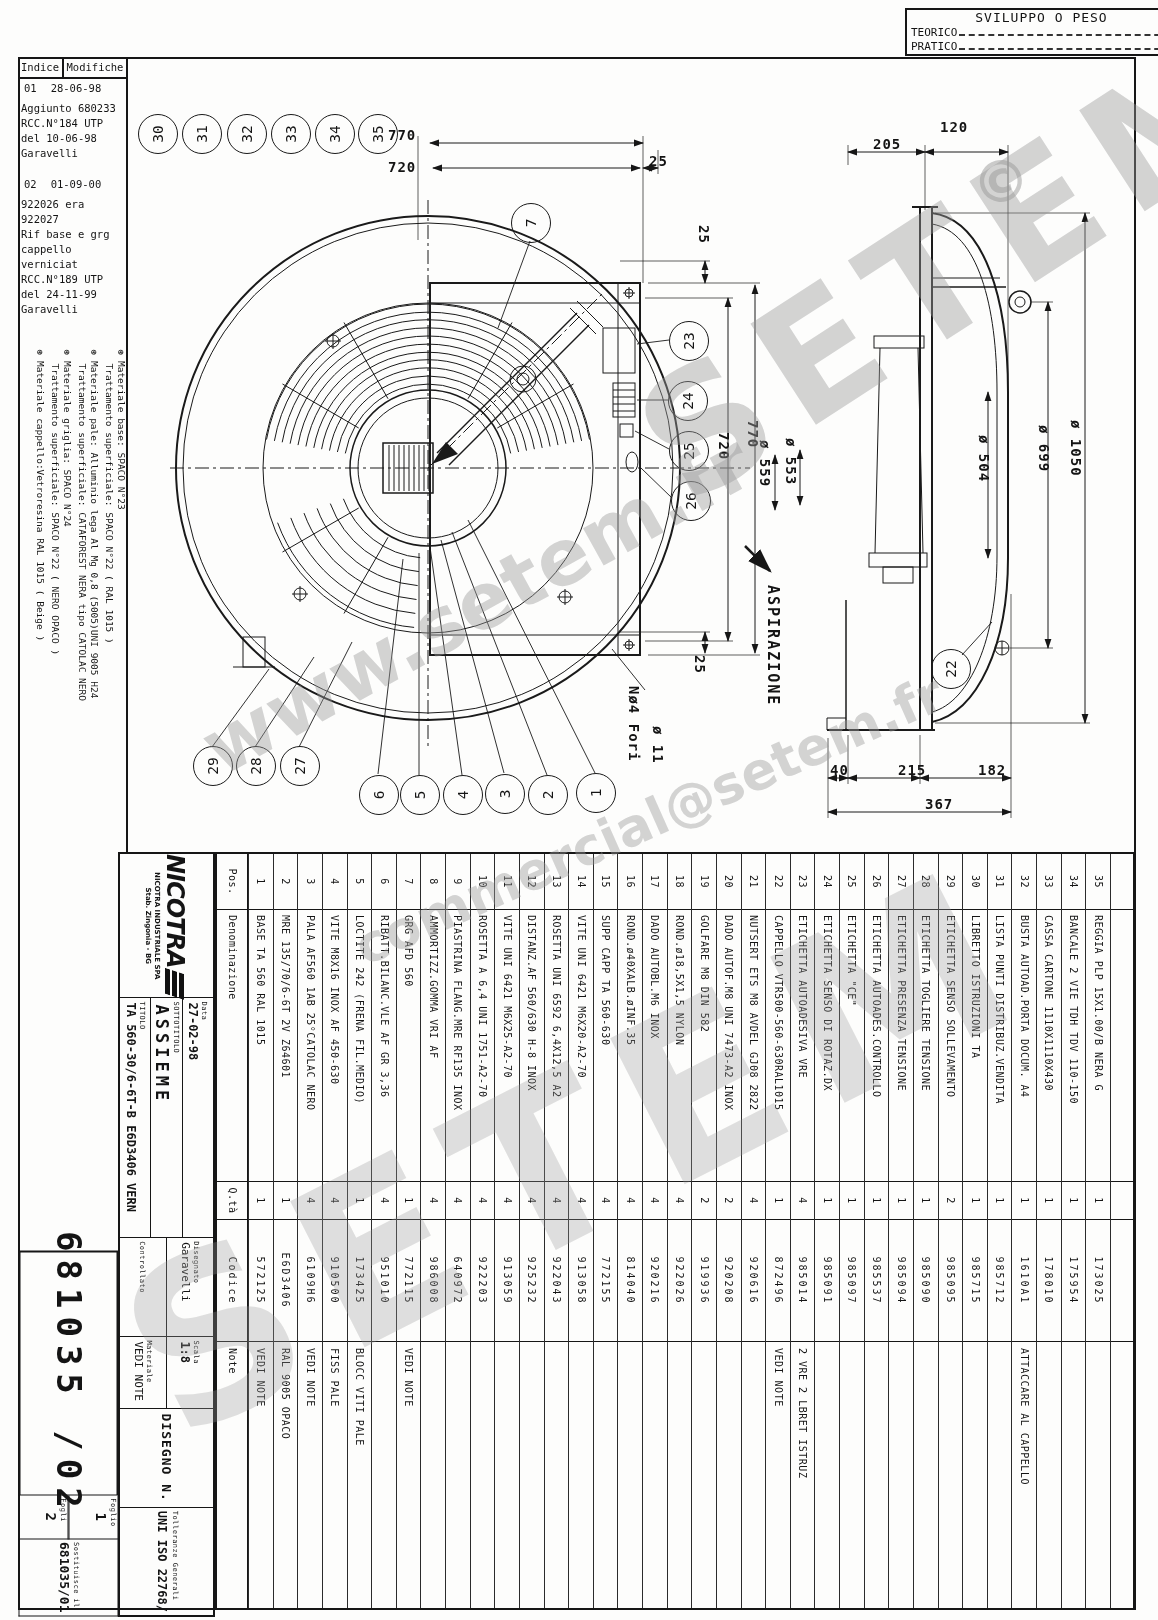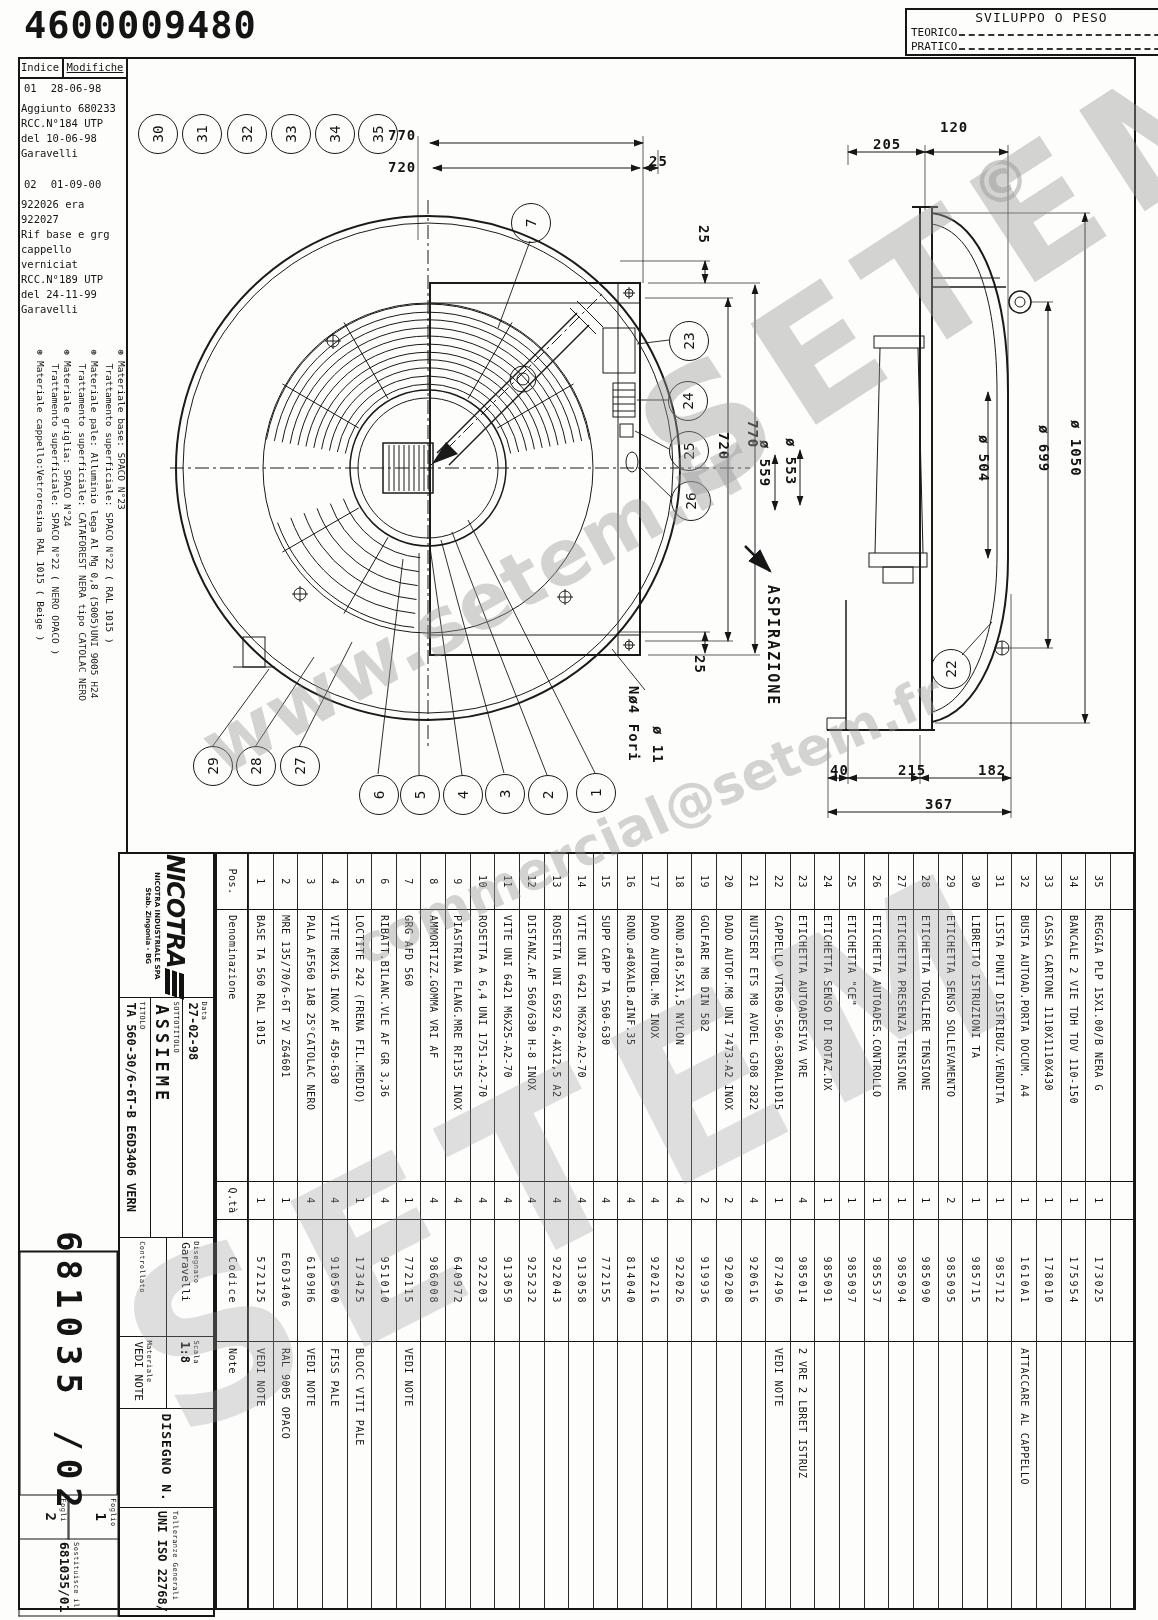--- a/index.html
+++ b/index.html
@@ -10,21 +10,21 @@
   
   .svbox{position:absolute;left:905px;top:8px;width:273px;height:48px;border:2px solid #161616;box-sizing:border-box;background:#fdfdfc;font-size:11px;}
   .svbox .t{text-align:center;font-size:13px;letter-spacing:1px;line-height:15px;}
   .svrow{display:flex;align-items:flex-end;padding:0 4px;height:14px;}
   .svrow .dash{flex:1;border-bottom:2px dashed #333;margin:0 2px 3px 2px;height:1px;}
   
   .revbox{position:absolute;left:18px;top:57px;width:110px;height:795px;border-right:2px solid #161616;box-sizing:border-box;font-size:10.5px;line-height:15px;}
   .revhead{display:flex;border-bottom:2px solid #161616;height:20px;align-items:center;}
   .revhead span{display:block;text-align:center;}
   .revhead .c1{width:44px;border-right:2px solid #161616;height:100%;line-height:20px;}
-  .revhead .c2{flex:1;line-height:20px;text-decoration:underline;}
+  .revhead .c2{flex:1;line-height:20px;}
   .reventry{padding:2px 3px 0 3px;}
   .revidx{display:flex;gap:14px;padding:2px 0 3px 6px;}
   
   .materials{position:absolute;left:-175px;top:543px;width:495px;height:108px;transform:rotate(90deg);font-size:9.5px;line-height:12px;}
   .materials p{margin:0 0 3px 0;}
   .materials .ind{padding-left:14px;}
   
   .vdim{position:absolute;writing-mode:vertical-rl;font-size:14px;font-weight:bold;letter-spacing:1px;white-space:nowrap;}
   .hdim{position:absolute;font-size:14px;font-weight:bold;letter-spacing:1px;white-space:nowrap;}
   .aspir{font-size:15px;letter-spacing:2px;}
@@ -86,21 +86,20 @@
   
   .wm{position:absolute;color:#9a9a9a;opacity:.42;pointer-events:none;font-family:"DejaVu Sans",sans-serif;font-weight:bold;z-index:40;}
   svg.draw{position:absolute;left:0;top:0;z-index:2;}
   .layer{position:absolute;left:0;top:0;width:100%;height:100%;z-index:3;}
 </style>
 </head>
 <body>
 
 <div class="sheet">
 
-  <div class="doc-number">4600009480</div>
 
   <div class="frame"></div>
 
   <div class="svbox">
     <div class="t">SVILUPPO O PESO</div>
     <div class="svrow">
         <span>TEORICO</span>
         <span class="dash"></span>
       </div>
     <div class="svrow">

